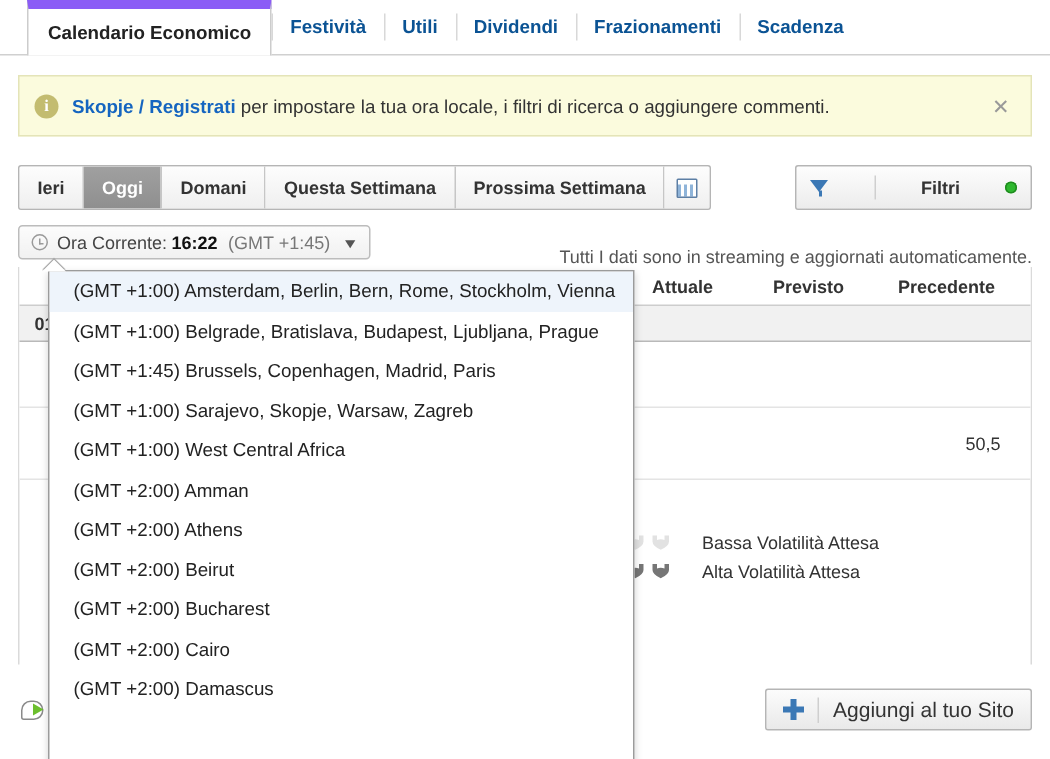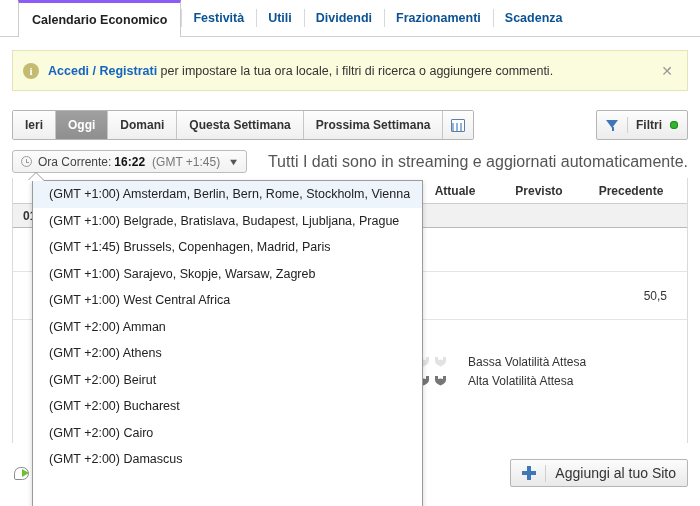--- a/index.html
+++ b/index.html
@@ -35,21 +35,21 @@
   .tab + .tab::before {
     content: "";
     position: absolute; left: 0; top: 9px; bottom: 9px;
     width: 1px; background: #d8d8d8;
   }
   .tab.active {
     color: #222222;
     background: #ffffff;
     border-left: 1px solid #cccccc;
     border-right: 1px solid #cccccc;
-    border-top: 3px solid #8b5cf6;
+    border-top: 6px solid #8b5cf6;
     margin-bottom: -1px;
     padding: 0 13px;
   }
   .tab.active::before { display: none; }
 
   
   .notice {
     position: absolute; left: 12px; top: 50px;
     width: 676px; height: 41px;
     background: #fbfbdd;
@@ -113,21 +113,21 @@
   .cal-ico::before {
     content: ""; position: absolute; left: 0; right: 0; top: 0;
     height: 3px; background: #ffffff;
   }
 
   .filterbtn {
     position: absolute; right: 0; top: 0;
     display: flex; align-items: center; height: 30px;
     border: 1px solid #b5b5b5; border-radius: 2px;
     background: linear-gradient(#fdfdfd, #ececec);
-    padding: 0 9px; cursor: pointer;
+    padding: 0 9px; cursor: pointer; gap: 22px;
   }
   .funnel {
     width: 13px; height: 13px; position: relative; flex: 0 0 auto;
   }
   .funnel::before {
     content: ""; position: absolute; left: 0; top: 1px;
     border-left: 6.5px solid transparent;
     border-right: 6.5px solid transparent;
     border-top: 8px solid #3b78b5;
   }
@@ -169,22 +169,22 @@
     width: 3px; height: 1.2px; background: #9a9a9a;
   }
   .ts-label { font-size: 12px; color: #444; }
   .ts-time { font-size: 12px; color: #111; font-weight: bold; margin-left: 3px; }
   .ts-gmt { font-size: 12px; color: #777; margin-left: 7px; }
   .ts-caret {
     margin-left: 9px; font-size: 9px; color: #555;
     transform: scaleX(1.3);
   }
   .stream-note {
-    position: absolute; right: 0; top: 3px;
-    font-size: 16px; color: #555;
+    position: absolute; right: 0; top: 14px;
+    font-size: 12px; color: #555;
   }
 
   
   .table {
     position: absolute; left: 12px; top: 178px;
     width: 676px; height: 265px;
     border-left: 1px solid #dadada;
     border-right: 1px solid #dadada;
   }
   .thead {
@@ -337,21 +337,21 @@
       <span>Frazionamenti</span>
     </div>
     <div class="tab">
       <span>Scadenza</span>
     </div>
   </div>
 
   <div class="notice">
     <div class="info-icon">i</div>
     <div class="notice-text">
-      <a href="#">Accedi</a>
+      <a href="#">Skopje</a>
       <span class="notice-sep">/</span>
       <a href="#">Registrati</a><span> per impostare la tua ora locale, i filtri di ricerca o aggiungere commenti.</span>
     </div>
     <div class="notice-close">✕</div>
   </div>
 
   <div class="toolbar">
     <div class="daygroup">
       <div class="daybtn">
         <span>Ieri</span>

